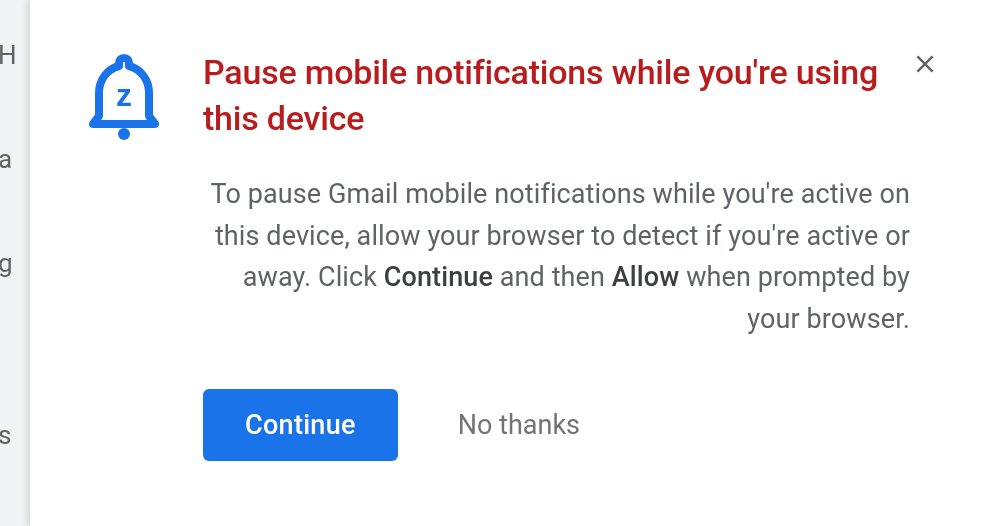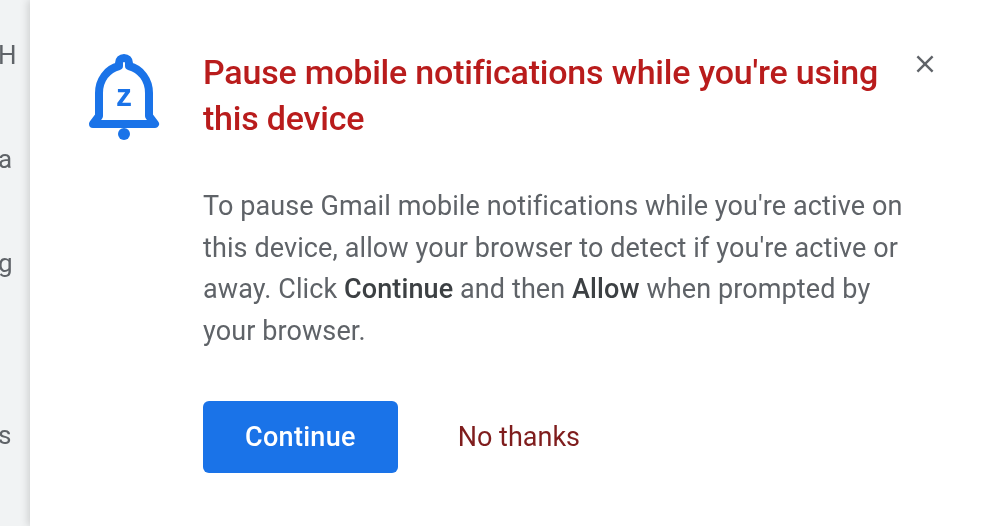--- a/index.html
+++ b/index.html
@@ -59,26 +59,27 @@
       padding-right: 40px;
     }
     .title {
       font-size: 34px;
       font-weight: 500;
       color: #b91c1c;
       line-height: 1.35;
       letter-spacing: -0.2px;
     }
     .description {
-      margin-top: 44px;
+      margin-top: 32px;
       font-size: 27px;
       font-weight: 400;
       color: #5f6368;
       line-height: 1.55;
       letter-spacing: 0.1px;
+      text-align: right;
     }
     .description b {
       font-weight: 500;
       color: #3c4043;
     }
     .close-button {
       position: absolute;
       top: 50px;
       right: 60px;
       width: 30px;
@@ -109,21 +110,21 @@
       border-radius: 6px;
       padding: 20px 42px;
       font-size: 27px;
       font-weight: 500;
       font-family: inherit;
       cursor: pointer;
       letter-spacing: 0.3px;
     }
     .btn-secondary {
       background: none;
-      color: #7f1d1d;
+      color: #737373;
       border: none;
       font-size: 27px;
       font-weight: 400;
       font-family: inherit;
       cursor: pointer;
       padding: 20px 10px;
     }
   </style>
 </head>
 <body>

